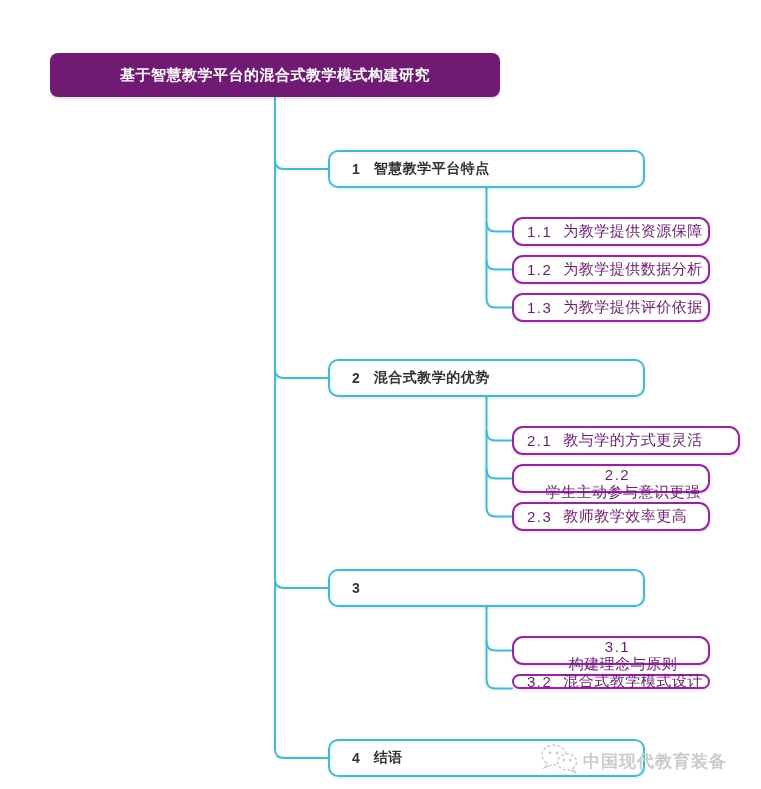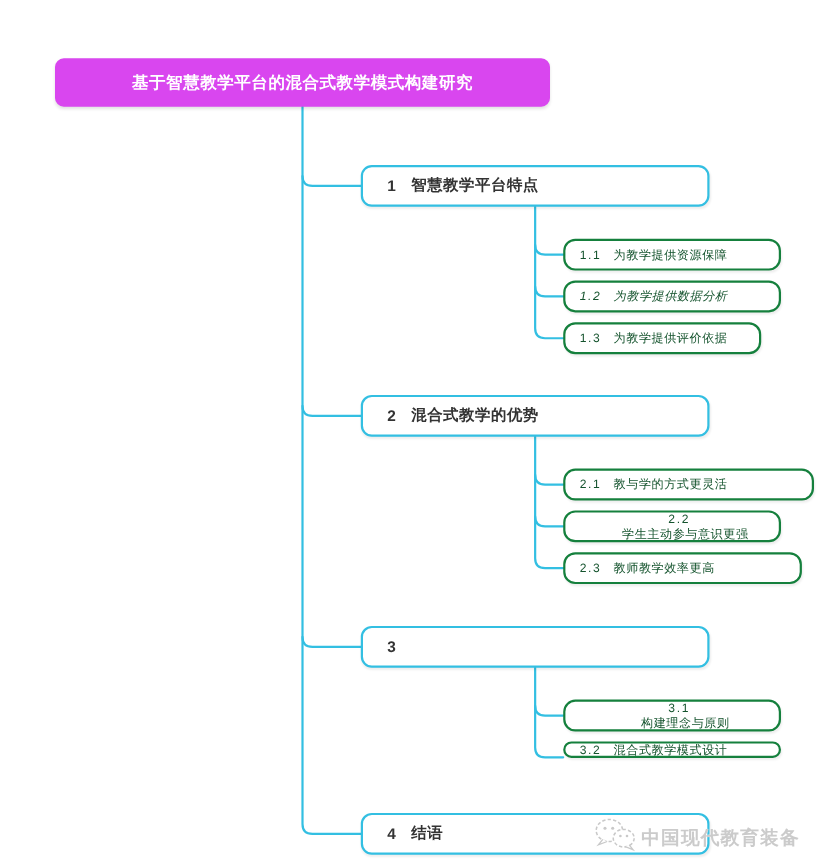--- a/index.html
+++ b/index.html
@@ -15,47 +15,47 @@
     pointer-events:none;
   }
   .node{
     position:absolute;
     box-sizing:border-box;
     display:flex;
     align-items:center;
     background:#ffffff;
   }
   .root{
-    background:#d946ef;
+    background:#701a75;
     border-radius:8px;
     justify-content:center;
     color:#ffffff;
     font-weight:bold;
     font-size:15px;
     letter-spacing:0.5px;
     box-shadow:0 2px 3px rgba(0,0,0,0.12);
   }
   .branch{
     border:2px solid #33BFE2;
     border-radius:10px;
     padding-left:22px;
     font-size:14px;
     font-weight:600;
     color:#333333;
     box-shadow:1px 2px 2px rgba(0,0,0,0.07);
   }
   .branch .num{letter-spacing:1px;}
   .branch .lbl{margin-left:13px;letter-spacing:0.5px;}
   .sub{
-    border:2px solid #15803d;
+    border:2px solid #a21caf;
     border-radius:11px;
     padding-left:13px;
-    font-size:11px;
+    font-size:15px;
     font-weight:500;
-    color:#14532d;
+    color:#701a75;
     box-shadow:1px 2px 2px rgba(0,0,0,0.07);
   }
   .sub .num{letter-spacing:1.5px;}
   .sub .lbl{margin-left:11px;letter-spacing:0.5px;}
   .watermark{
     position:absolute;
     left:539px;top:742px;
     display:flex;
     align-items:center;
     z-index:5;
@@ -95,44 +95,44 @@
 
   <div class="group">
     <div class="node branch" style="left:328px;top:150px;width:317px;height:38px;">
       <span class="num">1</span>
       <span class="lbl">智慧教学平台特点</span>
     </div>
     <div class="node sub" style="left:512px;top:217px;width:198px;height:29px;">
       <span class="num">1.1</span>
       <span class="lbl">为教学提供资源保障</span>
     </div>
-    <div class="node sub" style="left:512px;top:255px;width:198px;height:29px;font-style:italic;">
+    <div class="node sub" style="left:512px;top:255px;width:198px;height:29px;">
       <span class="num">1.2</span>
       <span class="lbl">为教学提供数据分析</span>
     </div>
-    <div class="node sub" style="left:512px;top:293px;width:180px;height:29px;">
+    <div class="node sub" style="left:512px;top:293px;width:198px;height:29px;">
       <span class="num">1.3</span>
       <span class="lbl">为教学提供评价依据</span>
     </div>
   </div>
 
   <div class="group">
     <div class="node branch" style="left:328px;top:359px;width:317px;height:38px;">
       <span class="num">2</span>
       <span class="lbl">混合式教学的优势</span>
     </div>
     <div class="node sub" style="left:512px;top:426px;width:228px;height:29px;">
       <span class="num">2.1</span>
       <span class="lbl">教与学的方式更灵活</span>
     </div>
     <div class="node sub" style="left:512px;top:464px;width:198px;height:29px;flex-direction:column;">
       <span class="num">2.2</span>
       <span class="lbl">学生主动参与意识更强</span>
     </div>
-    <div class="node sub" style="left:512px;top:502px;width:217px;height:29px;">
+    <div class="node sub" style="left:512px;top:502px;width:198px;height:29px;">
       <span class="num">2.3</span>
       <span class="lbl">教师教学效率更高</span>
     </div>
   </div>
 
   <div class="group">
     <div class="node branch" style="left:328px;top:569px;width:317px;height:38px;">
       <span class="num">3</span>
     </div>
     <div class="node sub" style="left:512px;top:636px;width:198px;height:29px;flex-direction:column;">

